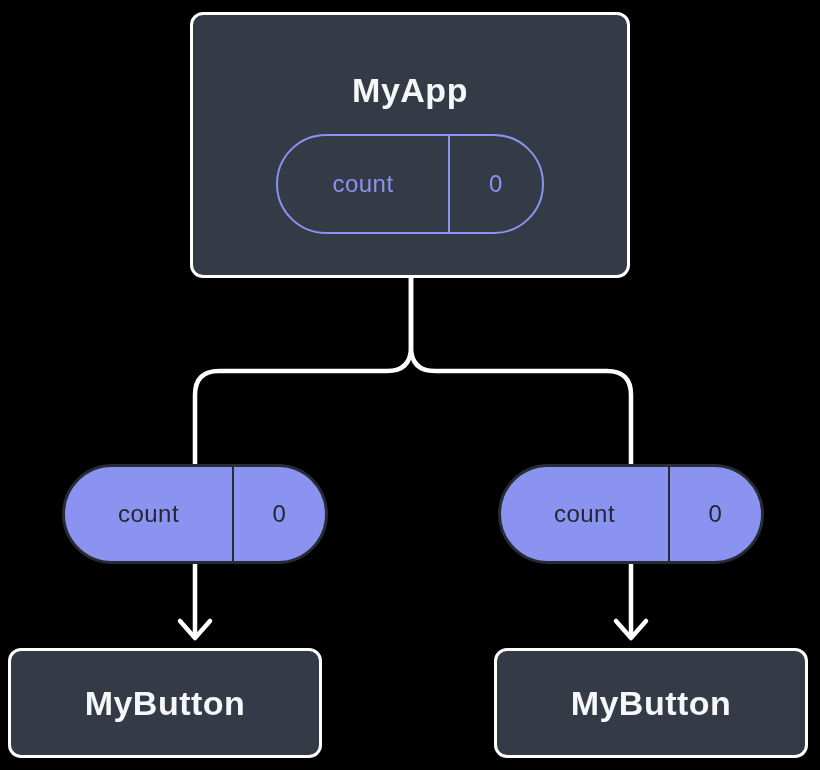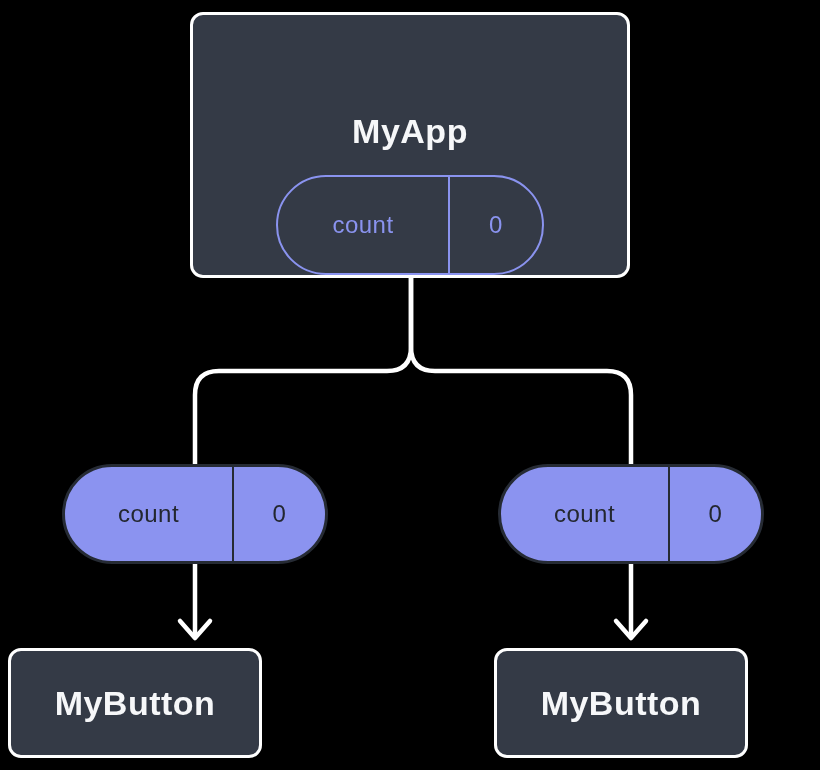--- a/index.html
+++ b/index.html
@@ -32,21 +32,21 @@
     stroke-width:4.5;
     stroke-linecap:round;
     stroke-linejoin:round;
   }
   .node{
     position:absolute;
     background:var(--node-fill);
     border:3.5px solid var(--node-border);
     border-radius:13px;
     z-index:2;
-    display:flex;flex-direction:column;align-items:center;justify-content:flex-end;
+    display:flex;flex-direction:column;align-items:center;
   }
   .node-title{
     color:var(--node-text);
     font-weight:700;
     font-size:34px;
     letter-spacing:0.5px;
     line-height:1;
   }
   .root-node{left:190px;top:12px;width:440px;height:266px;}
   .root-node .node-title{margin-top:58px;}
@@ -74,21 +74,21 @@
     width:266px;height:100px;
     background:var(--pill-fill);
     border:3px solid var(--pill-dark-border);
     color:var(--pill-dark-text);
   }
   .prop-pill .pill-name{flex:0 0 169px;border-right:2.5px solid var(--pill-dark-border);}
   .prop-pill .pill-value{flex:1;}
   .prop-pill-left{left:62px;top:464px;}
   .prop-pill-right{left:498px;top:464px;}
   .child-node{
-    width:254px;height:110px;
+    width:314px;height:110px;
     align-items:center;justify-content:center;
     flex-direction:row;
   }
   .child-node-left{left:8px;top:648px;}
   .child-node-right{left:494px;top:648px;}
 </style>
 </head>
 <body>
 
 <div class="stage">

